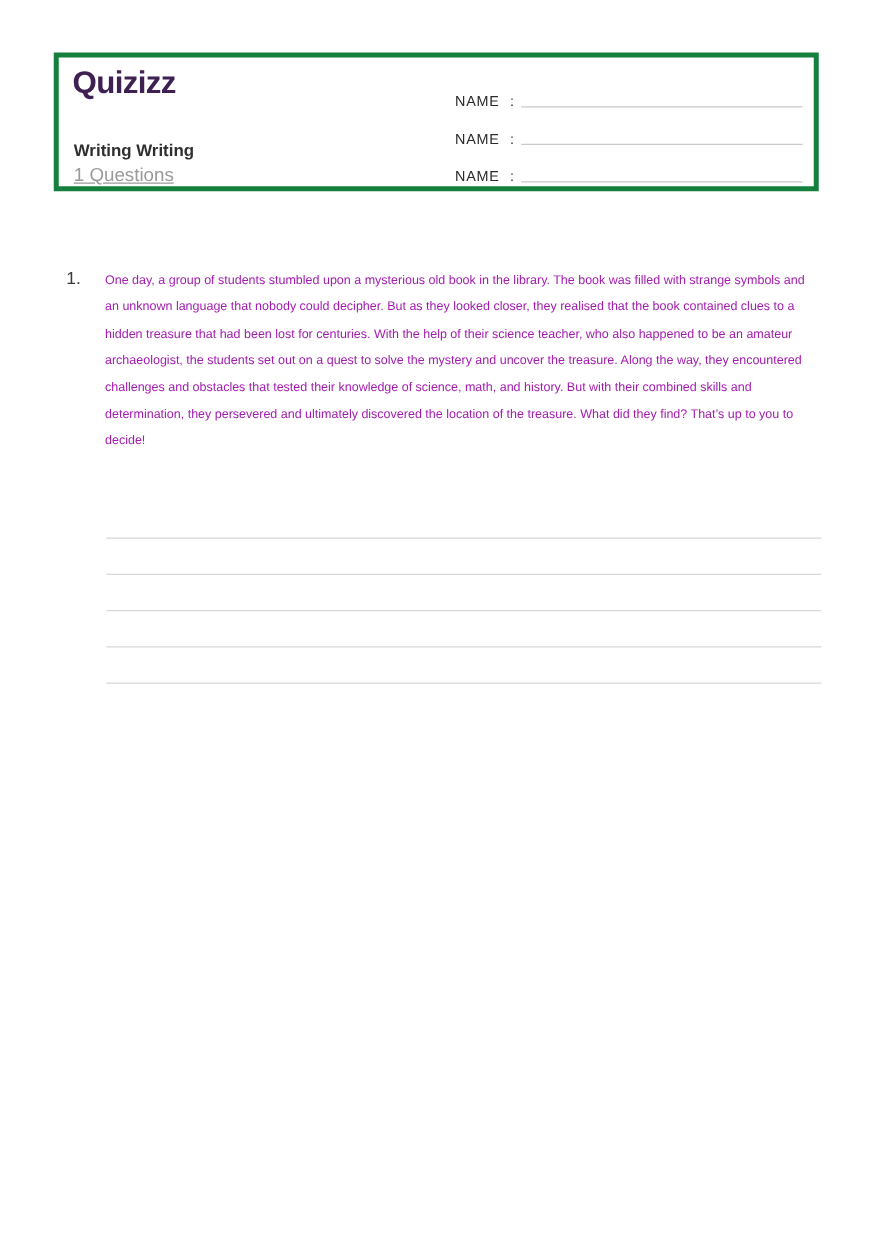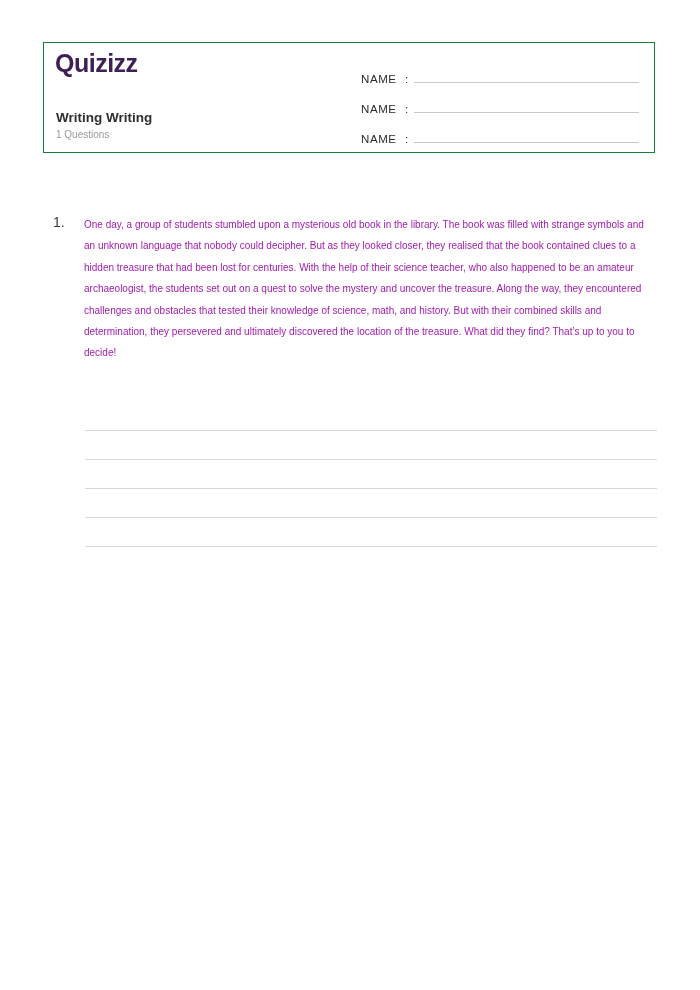--- a/index.html
+++ b/index.html
@@ -12,21 +12,21 @@
     overflow: hidden;
   }
 
   
   .header-card {
     position: absolute;
     left: 43px;
     top: 42px;
     width: 612px;
     height: 111px;
-    border: 1px solid #15803d;
+    border: 4px solid #15803d;
     background: #ffffff;
     box-sizing: border-box;
   }
   .logo {
     position: absolute;
     left: 11px;
     top: 6px;
     font-size: 25px;
     font-weight: bold;
     letter-spacing: -0.5px;
@@ -37,22 +37,23 @@
     left: 12px;
     top: 67px;
     font-size: 13.5px;
     font-weight: bold;
     color: #2f2f2f;
   }
   .header-subtitle {
     position: absolute;
     left: 12px;
     top: 86px;
-    font-size: 10px;
+    font-size: 15px;
     color: #9a9a9a;
+    text-decoration: underline;
   }
   .fields {
     position: absolute;
     left: 317px;
     top: 12px;
     width: 278px;
   }
   .field-row {
     display: flex;
     align-items: flex-end;

